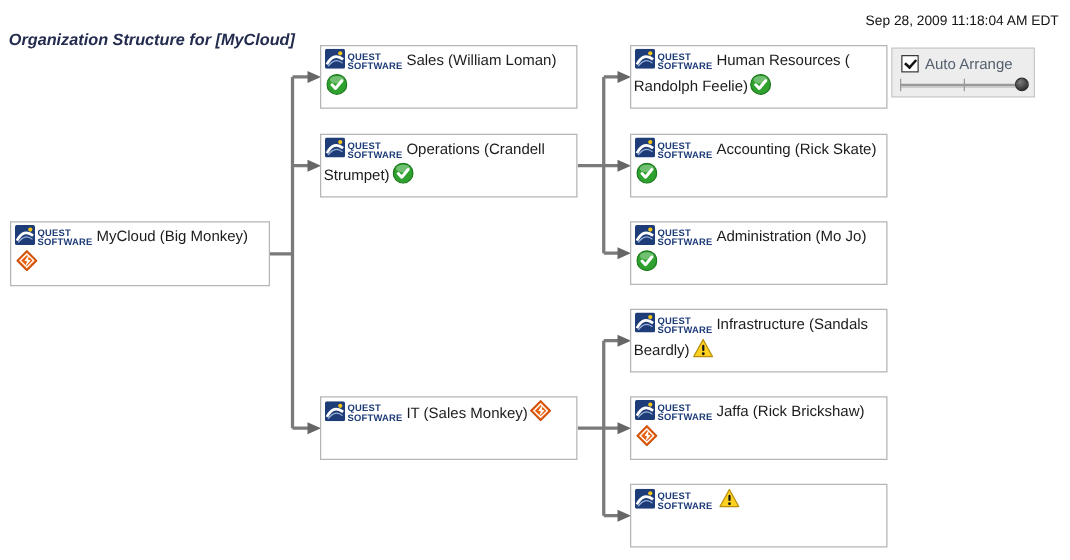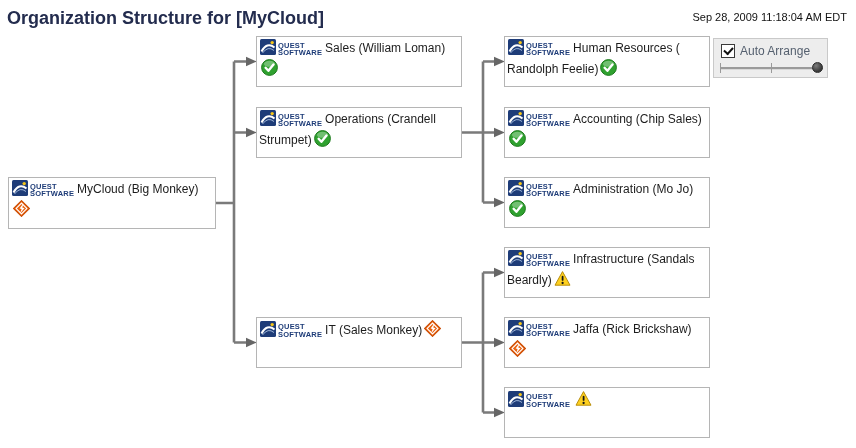--- a/index.html
+++ b/index.html
@@ -2,22 +2,22 @@
 <html><head>
 <meta charset="utf-8">
 <style>
   html,body{margin:0;padding:0;}
   body{
     width:856px;height:448px;position:relative;overflow:hidden;
     background:#ffffff;
     font-family:"Liberation Sans","DejaVu Sans",sans-serif;
   }
   .title{
-    position:absolute;left:7px;top:8px;
-    font-size:18px;font-weight:bold;color:#232c4e;
+    position:absolute;left:7px;top:24px;
+    font-size:13px;font-weight:bold;color:#232c4e;font-style:italic;
   }
   .timestamp{
     position:absolute;right:9px;top:11px;
     font-size:11px;color:#121212;
   }
   
   .node{
     position:absolute;width:206px;height:51px;box-sizing:border-box;
     background:#fff;border:1px solid #b5b5b5;
     padding:2px 2px 2px 2px;
@@ -234,21 +234,21 @@
     <rect x="0" y="0" width="16" height="16" rx="1.5" fill="#1e3c78"></rect>
     <path d="M1.5 12.5 Q7 2.5 14.5 8.5" stroke="#ffffff" stroke-width="2.1" fill="none"></path>
     <path d="M2.5 14 Q8 6.5 14 11.5" stroke="#9fb6d9" stroke-width="1" fill="none"></path>
     <circle cx="12.2" cy="3.6" r="1.7" fill="#f5c518"></circle>
   </svg>
 </span>
       <span class="qtext">
         <span>QUEST</span>
         <span>SOFTWARE</span>
       </span>
-    </span><span>Accounting (Chip Sales)</span><span class="sicon">
+    </span><span>Accounting (Rick Skate)</span><span class="sicon">
   <svg width="17" height="17" viewBox="0 0 17 17">
     <circle cx="8.5" cy="8.5" r="7.9" fill="#2fa12f" stroke="#1d7a1d" stroke-width="1"></circle>
     <ellipse cx="8.5" cy="4.8" rx="5.6" ry="3" fill="rgba(255,255,255,0.32)"></ellipse>
     <path d="M4.6 8.8 L7.4 11.8 L12.5 5.6" stroke="#ffffff" stroke-width="2.4" fill="none" stroke-linecap="round" stroke-linejoin="round"></path>
   </svg>
 </span>
 </div>
 
 <div class="node n-administration">
   <span class="qlogo">

